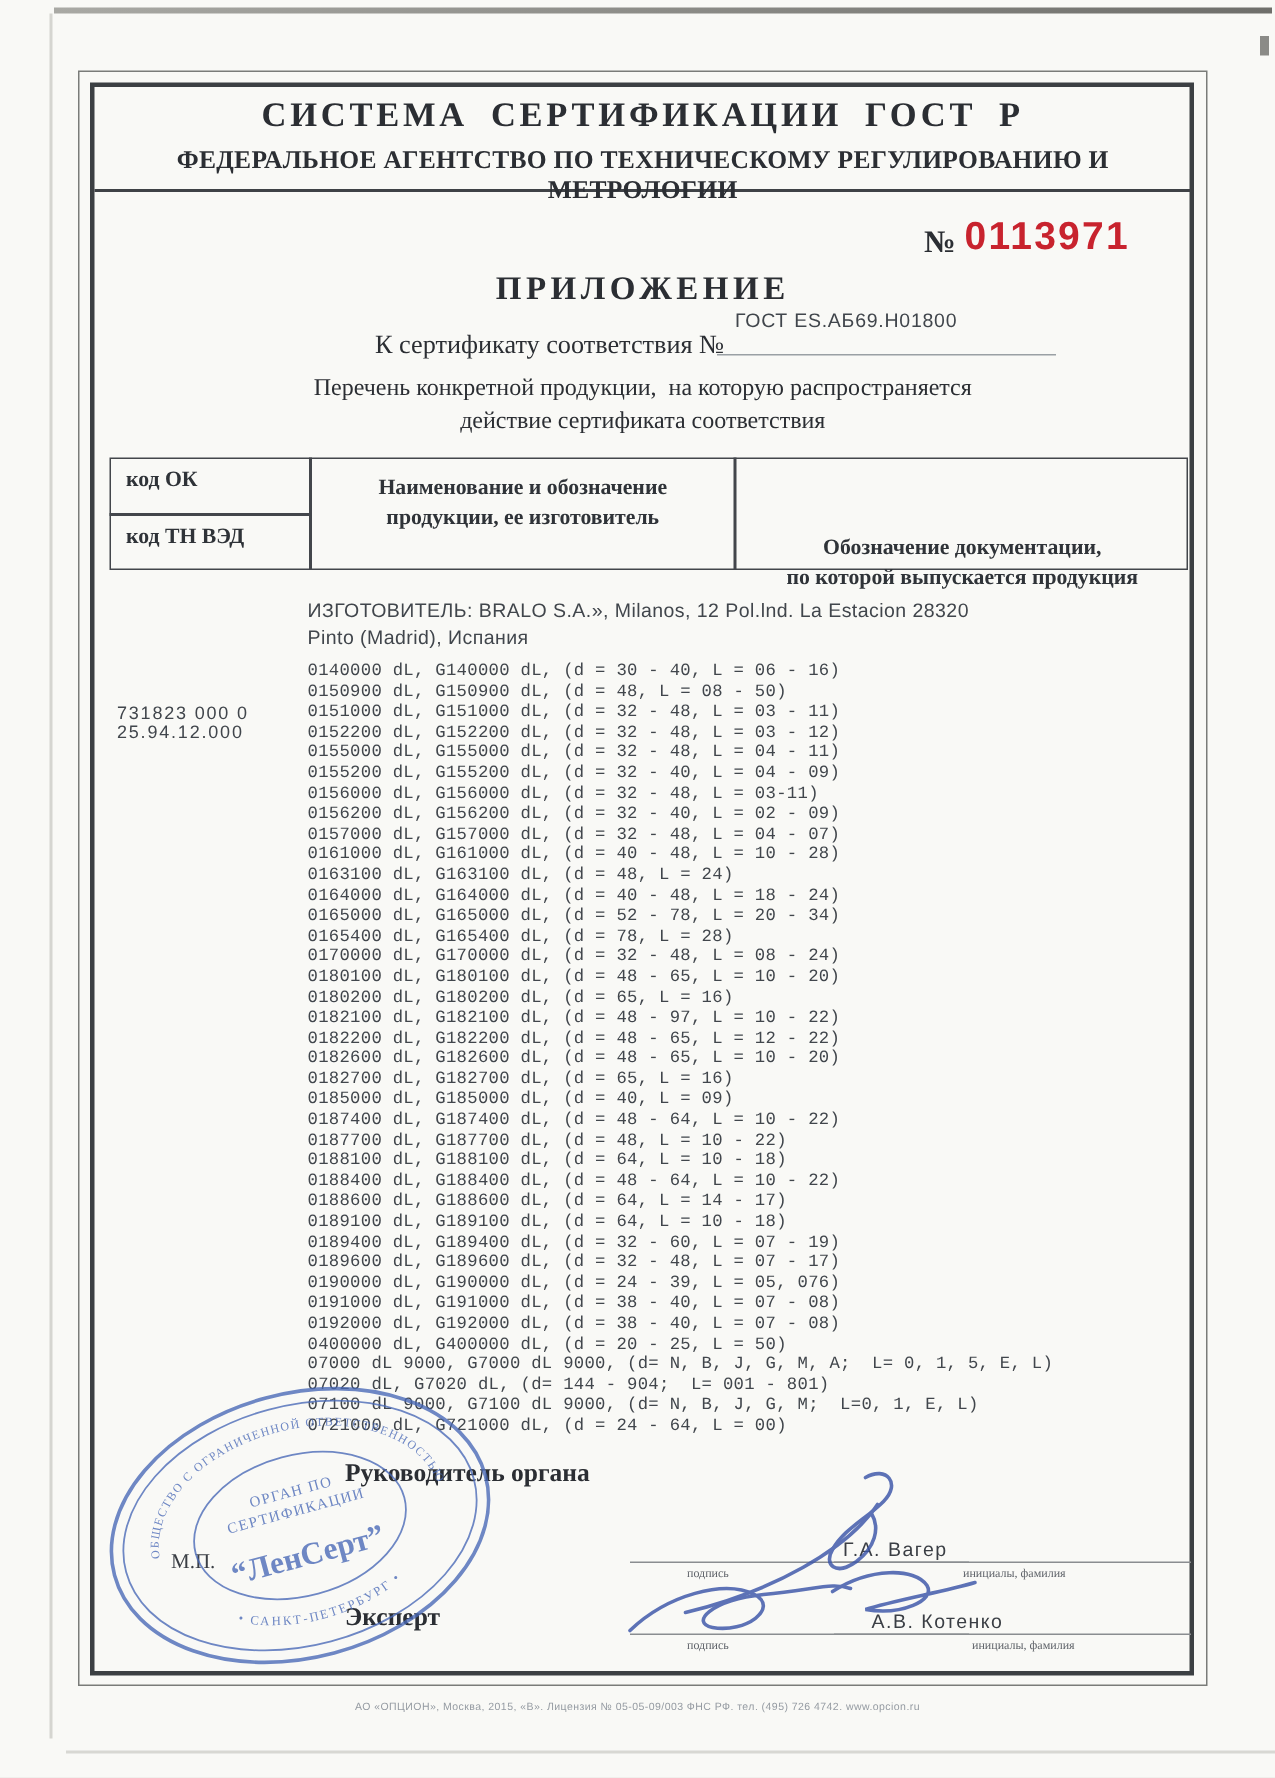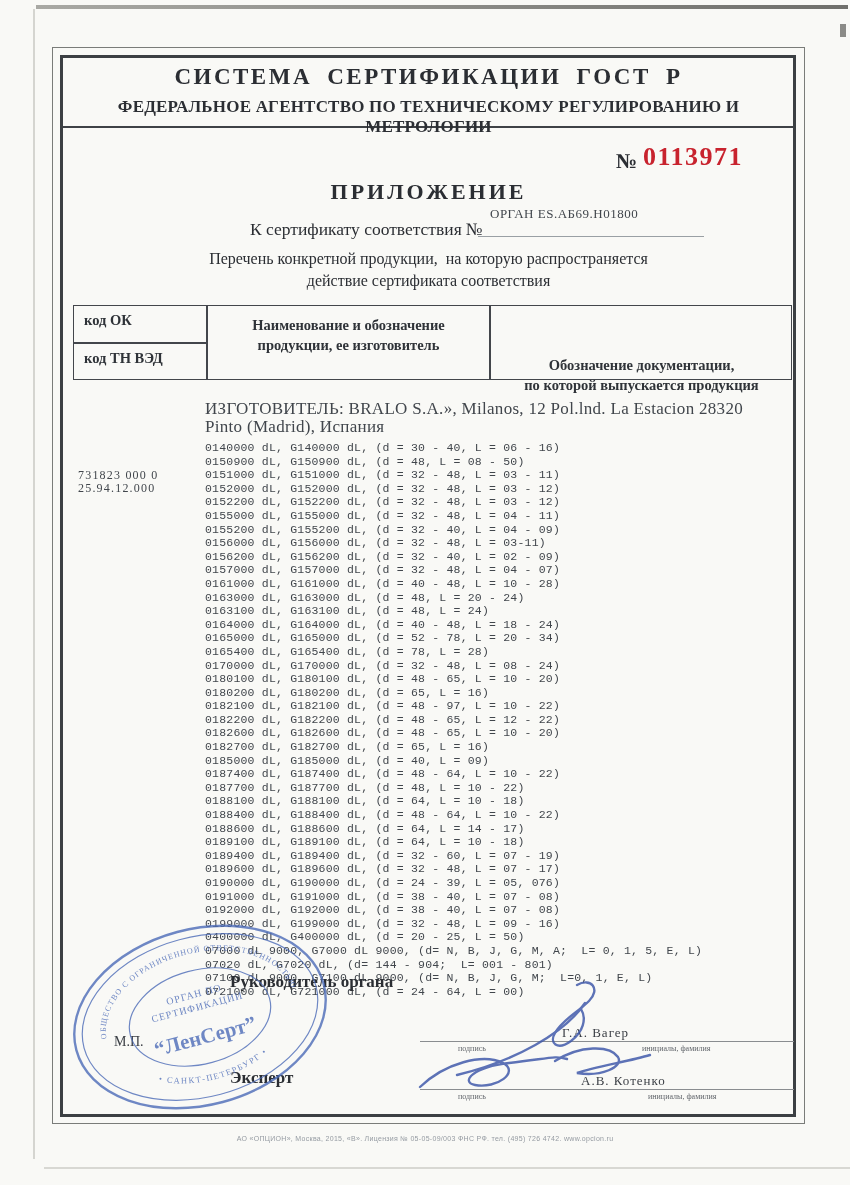--- a/index.html
+++ b/index.html
@@ -1,21 +1,21 @@
 <!DOCTYPE html>
 <html><head>
 <meta charset="utf-8">
 <style>
   html,body{margin:0;padding:0;background:#e7e7e3;}
   #page{position:relative;width:850px;height:1185px;background:#f9f9f6;overflow:hidden;
         font-family:"Liberation Serif","DejaVu Serif",serif;color:#2f3338;box-sizing:border-box;}
   #page *{box-sizing:border-box;}
   .abs{position:absolute;}
   .serif{font-family:"Liberation Serif","DejaVu Serif",serif;}
-  .mono{font-family:Liberation Serif, serif;}
+  .mono{font-family:Liberation Sans, sans-serif;}
   
   .scan-top{left:36px;top:5px;width:812px;height:4px;background:linear-gradient(90deg,#a9a9a4,#6f6f6b);}
   .scan-left{left:33px;top:9px;width:2px;height:1150px;background:#c6c6c1;opacity:.7;}
   .scan-bottom{left:44px;top:1167px;width:806px;height:2px;background:#d8d8d3;}
   .scan-right-mark{left:840px;top:24px;width:6px;height:13px;background:#8b8b87;}
   
   .frame-outer{left:52px;top:47px;width:753px;height:1077px;border:1.5px solid #7a7c79;}
   .frame-inner{left:60px;top:55px;width:736px;height:1062px;border:3px solid #3c4043;}
   .header-divider{left:63px;top:126px;width:731px;height:2px;background:#3f4246;}
   
@@ -35,21 +35,21 @@
   .tbl-v1{left:206px;top:305px;width:1.5px;height:75px;background:#43464b;}
   .tbl-v2{left:489px;top:305px;width:1.5px;height:75px;background:#43464b;}
   .tbl-h1{left:73px;top:342px;width:134px;height:1.5px;background:#43464b;}
   .th{font-size:14.5px;font-weight:600;color:#2f3338;}
   .th-ok{left:84px;top:312px;}
   .th-tnved{left:84px;top:350px;}
   .th-c{text-align:center;line-height:20px;}
   .th-prod{left:208px;top:315px;width:281px;}
   .th-docs{left:491px;top:315px;width:301px;margin-top:40px;}
   
-  .manu{left:205px;font-size:17px;color:#41464c;white-space:pre;letter-spacing:.3px;}
+  .manu{left:205px;font-size:13px;color:#41464c;white-space:pre;letter-spacing:.3px;}
   .manu.l1{top:399px;}
   .manu.l2{top:417px;}
   .code{left:78px;font-size:12px;color:#41464c;letter-spacing:1.2px;white-space:pre;}
   .code.ok{top:443px;margin-top:38px;}
   .code.tnved{top:468px;}
   #product-list{left:205px;top:441px;width:560px;}
   .product-row{height:13.6px;line-height:13.6px;font-family:"Liberation Mono","DejaVu Sans Mono",monospace;
                font-size:11.5px;color:#41464c;white-space:pre;letter-spacing:.2px;}
   
   .mp{left:114px;top:1034px;font-size:14px;color:#3a3e44;z-index:1;}
@@ -91,21 +91,21 @@
   <div class="abs frame-outer"></div>
   <div class="abs frame-inner"></div>
   <div class="abs header-divider"></div>
 
   <div class="abs hdr1">СИСТЕМА СЕРТИФИКАЦИИ ГОСТ Р</div>
   <div class="abs hdr2">ФЕДЕРАЛЬНОЕ АГЕНТСТВО ПО ТЕХНИЧЕСКОМУ РЕГУЛИРОВАНИЮ И МЕТРОЛОГИИ</div>
   <div class="abs num-label serif">№</div>
   <div class="abs num-value mono">0113971</div>
   <div class="abs doc-title">ПРИЛОЖЕНИЕ</div>
   <div class="abs cert-label">К сертификату соответствия №</div>
-  <div class="abs cert-value mono">ОРГАН ES.АБ69.Н01800</div>
+  <div class="abs cert-value mono">ГОСТ ES.АБ69.Н01800</div>
   <div class="abs cert-underline"></div>
   <div class="abs subtitle l1">Перечень конкретной продукции,  на которую распространяется</div>
   <div class="abs subtitle l2">действие сертификата соответствия</div>
 
   <div class="abs tbl-box"></div>
   <div class="abs tbl-v1"></div>
   <div class="abs tbl-v2"></div>
   <div class="abs tbl-h1"></div>
   <div class="abs th th-ok">код ОК</div>
   <div class="abs th th-tnved">код ТН ВЭД</div>
@@ -119,29 +119,27 @@
   </div>
 
   <div class="abs manu l1 mono">ИЗГОТОВИТЕЛЬ: BRALO S.A.», Milanos, 12 Pol.lnd. La Estacion 28320</div>
   <div class="abs manu l2 mono">Pinto (Madrid), Испания</div>
   <div class="abs code ok mono">25.94.12.000</div>
   <div class="abs code tnved mono">731823 000 0</div>
   <div class="abs" id="product-list">
       <div class="product-row">0140000 dL, G140000 dL, (d = 30 - 40, L = 06 - 16)</div>
       <div class="product-row">0150900 dL, G150900 dL, (d = 48, L = 08 - 50)</div>
       <div class="product-row">0151000 dL, G151000 dL, (d = 32 - 48, L = 03 - 11)</div>
-      <div class="product-row">0152000 dL, G152000 dL, (d = 32 - 48, L = 03 - 12)</div>
       <div class="product-row">0152200 dL, G152200 dL, (d = 32 - 48, L = 03 - 12)</div>
       <div class="product-row">0155000 dL, G155000 dL, (d = 32 - 48, L = 04 - 11)</div>
       <div class="product-row">0155200 dL, G155200 dL, (d = 32 - 40, L = 04 - 09)</div>
       <div class="product-row">0156000 dL, G156000 dL, (d = 32 - 48, L = 03-11)</div>
       <div class="product-row">0156200 dL, G156200 dL, (d = 32 - 40, L = 02 - 09)</div>
       <div class="product-row">0157000 dL, G157000 dL, (d = 32 - 48, L = 04 - 07)</div>
       <div class="product-row">0161000 dL, G161000 dL, (d = 40 - 48, L = 10 - 28)</div>
-      <div class="product-row">0163000 dL, G163000 dL, (d = 48, L = 20 - 24)</div>
       <div class="product-row">0163100 dL, G163100 dL, (d = 48, L = 24)</div>
       <div class="product-row">0164000 dL, G164000 dL, (d = 40 - 48, L = 18 - 24)</div>
       <div class="product-row">0165000 dL, G165000 dL, (d = 52 - 78, L = 20 - 34)</div>
       <div class="product-row">0165400 dL, G165400 dL, (d = 78, L = 28)</div>
       <div class="product-row">0170000 dL, G170000 dL, (d = 32 - 48, L = 08 - 24)</div>
       <div class="product-row">0180100 dL, G180100 dL, (d = 48 - 65, L = 10 - 20)</div>
       <div class="product-row">0180200 dL, G180200 dL, (d = 65, L = 16)</div>
       <div class="product-row">0182100 dL, G182100 dL, (d = 48 - 97, L = 10 - 22)</div>
       <div class="product-row">0182200 dL, G182200 dL, (d = 48 - 65, L = 12 - 22)</div>
       <div class="product-row">0182600 dL, G182600 dL, (d = 48 - 65, L = 10 - 20)</div>
@@ -151,21 +149,20 @@
       <div class="product-row">0187700 dL, G187700 dL, (d = 48, L = 10 - 22)</div>
       <div class="product-row">0188100 dL, G188100 dL, (d = 64, L = 10 - 18)</div>
       <div class="product-row">0188400 dL, G188400 dL, (d = 48 - 64, L = 10 - 22)</div>
       <div class="product-row">0188600 dL, G188600 dL, (d = 64, L = 14 - 17)</div>
       <div class="product-row">0189100 dL, G189100 dL, (d = 64, L = 10 - 18)</div>
       <div class="product-row">0189400 dL, G189400 dL, (d = 32 - 60, L = 07 - 19)</div>
       <div class="product-row">0189600 dL, G189600 dL, (d = 32 - 48, L = 07 - 17)</div>
       <div class="product-row">0190000 dL, G190000 dL, (d = 24 - 39, L = 05, 076)</div>
       <div class="product-row">0191000 dL, G191000 dL, (d = 38 - 40, L = 07 - 08)</div>
       <div class="product-row">0192000 dL, G192000 dL, (d = 38 - 40, L = 07 - 08)</div>
-      <div class="product-row">0199000 dL, G199000 dL, (d = 32 - 48, L = 09 - 16)</div>
       <div class="product-row">0400000 dL, G400000 dL, (d = 20 - 25, L = 50)</div>
       <div class="product-row">07000 dL 9000, G7000 dL 9000, (d= N, B, J, G, M, A;  L= 0, 1, 5, E, L)</div>
       <div class="product-row">07020 dL, G7020 dL, (d= 144 - 904;  L= 001 - 801)</div>
       <div class="product-row">07100 dL 9000, G7100 dL 9000, (d= N, B, J, G, M;  L=0, 1, E, L)</div>
       <div class="product-row">0721000 dL, G721000 dL, (d = 24 - 64, L = 00)</div>
     </div>
 
   <div class="abs mp serif">М.П.</div>
   <div class="abs role r1">Руководитель органа</div>
   <div class="abs role r2">Эксперт</div>

